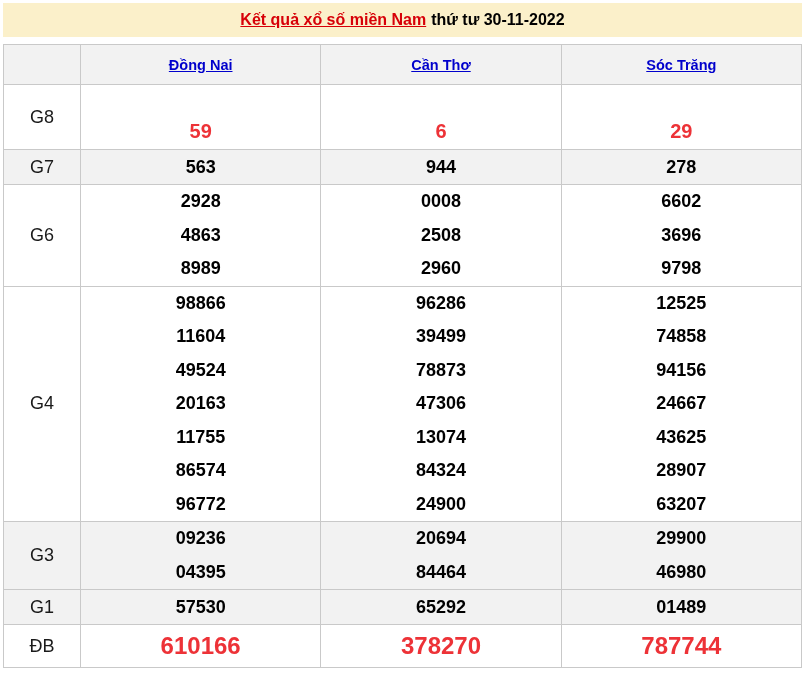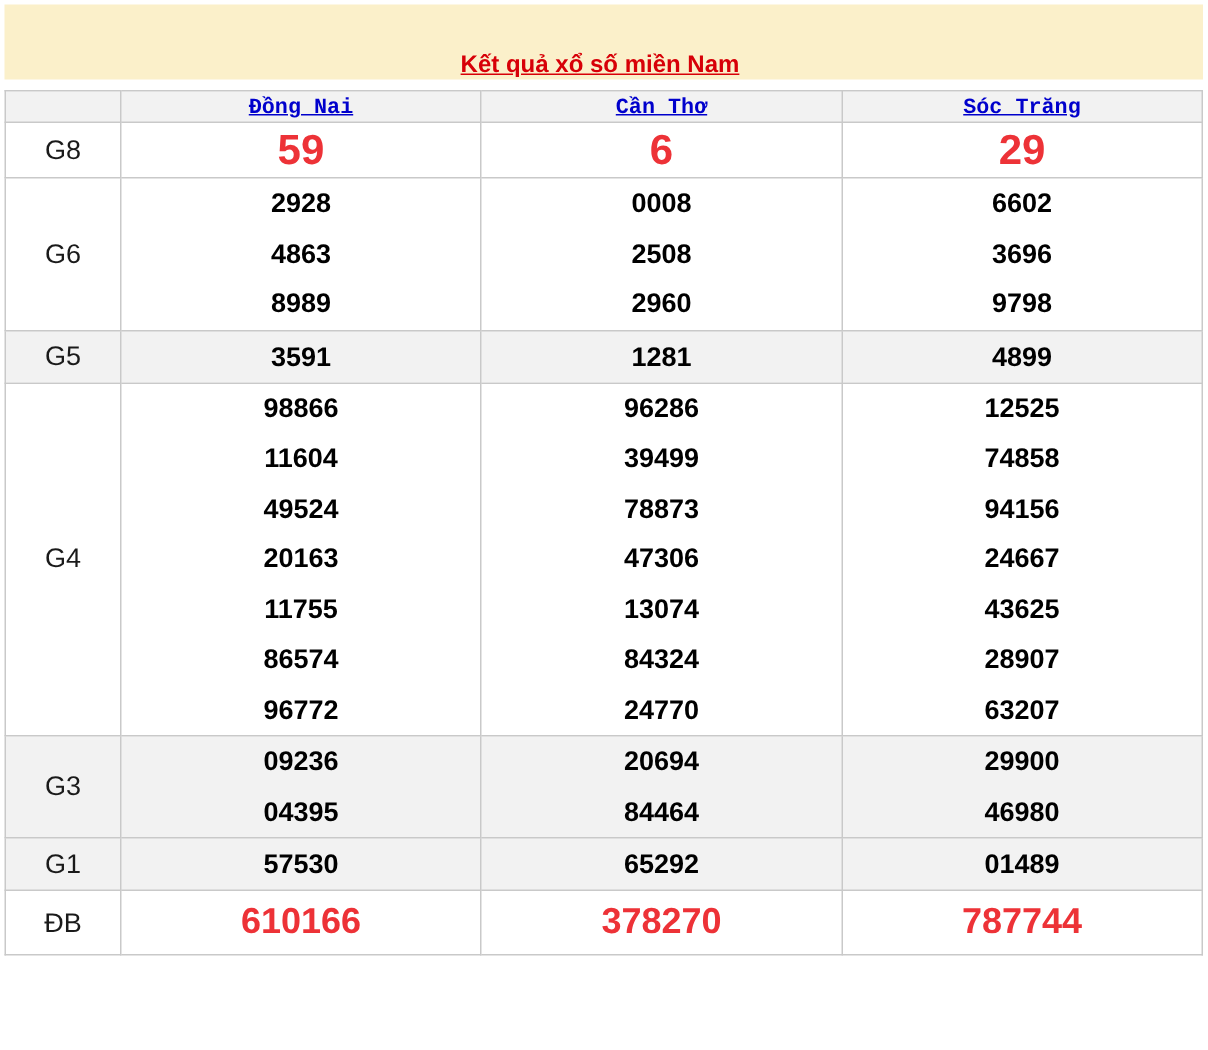--- a/index.html
+++ b/index.html
@@ -17,23 +17,23 @@
   body {
     width: 805px;
     height: 700px;
     overflow: hidden;
     background: #ffffff;
     font-family: "Liberation Sans", sans-serif;
     padding: 3px 3px 0 3px;
   }
   .title-band {
     background: var(--band-yellow);
-    height: 50px;
+    height: 34px;
     display: flex;
-    align-items: flex-end;
+    align-items: center;
     justify-content: center;
     margin-bottom: 7px;
   }
   .title-band a.title-link {
     color: var(--title-red);
     font-weight: bold;
     font-size: 16px;
     text-decoration: underline;
     margin-right: 5px;
   }
@@ -47,21 +47,21 @@
     border-collapse: collapse;
     table-layout: fixed;
   }
   table.results td, table.results th {
     border: 1px solid var(--border);
     padding: 0;
     text-align: center;
     vertical-align: middle;
   }
   col.label-col { width: 77px; }
-  tr.header-row { background: var(--stripe); height: 21px; font-family: Liberation Mono, monospace; }
+  tr.header-row { background: var(--stripe); height: 40px; }
   tr.header-row th a {
     color: var(--link-blue);
     font-weight: bold;
     font-size: 14.5px;
     text-decoration: underline;
   }
   tr.prize-row { background: #ffffff; }
   tr.prize-row.striped { background: var(--stripe); }
   td.label-cell {
     color: var(--text-dark);
@@ -70,34 +70,36 @@
   }
   .value-line {
     font-weight: bold;
     font-size: 18px;
     color: #000000;
     line-height: 33.5px;
   }
   tr.single .value-line { line-height: 34px; }
   tr.highlight-g8 .value-line {
     color: var(--value-red);
-    font-size: 28px;
+    font-size: 20px;
     line-height: 36px;
+    margin-top: 28px;
   }
   tr.highlight-db .value-line {
     color: var(--value-red);
     font-size: 24px;
     line-height: 42px;
   }
 </style>
 </head>
 <body>
 
 <div class="title-band">
   <a href="#" class="title-link">Kết quả xổ số miền Nam</a>
+  <span class="title-rest">thứ tư 30-11-2022</span>
 </div>
 
 <table class="results">
   <colgroup>
     <col class="label-col">
       <col>
       <col>
       <col>
   </colgroup>
   <thead>
@@ -120,69 +122,69 @@
         <td class="value-cell">
           <div class="value-line">59</div>
         </td>
         <td class="value-cell">
           <div class="value-line">6</div>
         </td>
         <td class="value-cell">
           <div class="value-line">29</div>
         </td>
       </tr>
+      <tr class="prize-row striped single">
+        <td class="label-cell">G7</td>
+        <td class="value-cell">
+          <div class="value-line">563</div>
+        </td>
+        <td class="value-cell">
+          <div class="value-line">944</div>
+        </td>
+        <td class="value-cell">
+          <div class="value-line">278</div>
+        </td>
+      </tr>
       <tr class="prize-row">
         <td class="label-cell">G6</td>
         <td class="value-cell">
           <div class="value-line">2928</div>
           <div class="value-line">4863</div>
           <div class="value-line">8989</div>
         </td>
         <td class="value-cell">
           <div class="value-line">0008</div>
           <div class="value-line">2508</div>
           <div class="value-line">2960</div>
         </td>
         <td class="value-cell">
           <div class="value-line">6602</div>
           <div class="value-line">3696</div>
           <div class="value-line">9798</div>
-        </td>
-      </tr>
-      <tr class="prize-row striped single">
-        <td class="label-cell">G5</td>
-        <td class="value-cell">
-          <div class="value-line">3591</div>
-        </td>
-        <td class="value-cell">
-          <div class="value-line">1281</div>
-        </td>
-        <td class="value-cell">
-          <div class="value-line">4899</div>
         </td>
       </tr>
       <tr class="prize-row">
         <td class="label-cell">G4</td>
         <td class="value-cell">
           <div class="value-line">98866</div>
           <div class="value-line">11604</div>
           <div class="value-line">49524</div>
           <div class="value-line">20163</div>
           <div class="value-line">11755</div>
           <div class="value-line">86574</div>
           <div class="value-line">96772</div>
         </td>
         <td class="value-cell">
           <div class="value-line">96286</div>
           <div class="value-line">39499</div>
           <div class="value-line">78873</div>
           <div class="value-line">47306</div>
           <div class="value-line">13074</div>
           <div class="value-line">84324</div>
-          <div class="value-line">24770</div>
+          <div class="value-line">24900</div>
         </td>
         <td class="value-cell">
           <div class="value-line">12525</div>
           <div class="value-line">74858</div>
           <div class="value-line">94156</div>
           <div class="value-line">24667</div>
           <div class="value-line">43625</div>
           <div class="value-line">28907</div>
           <div class="value-line">63207</div>
         </td>

